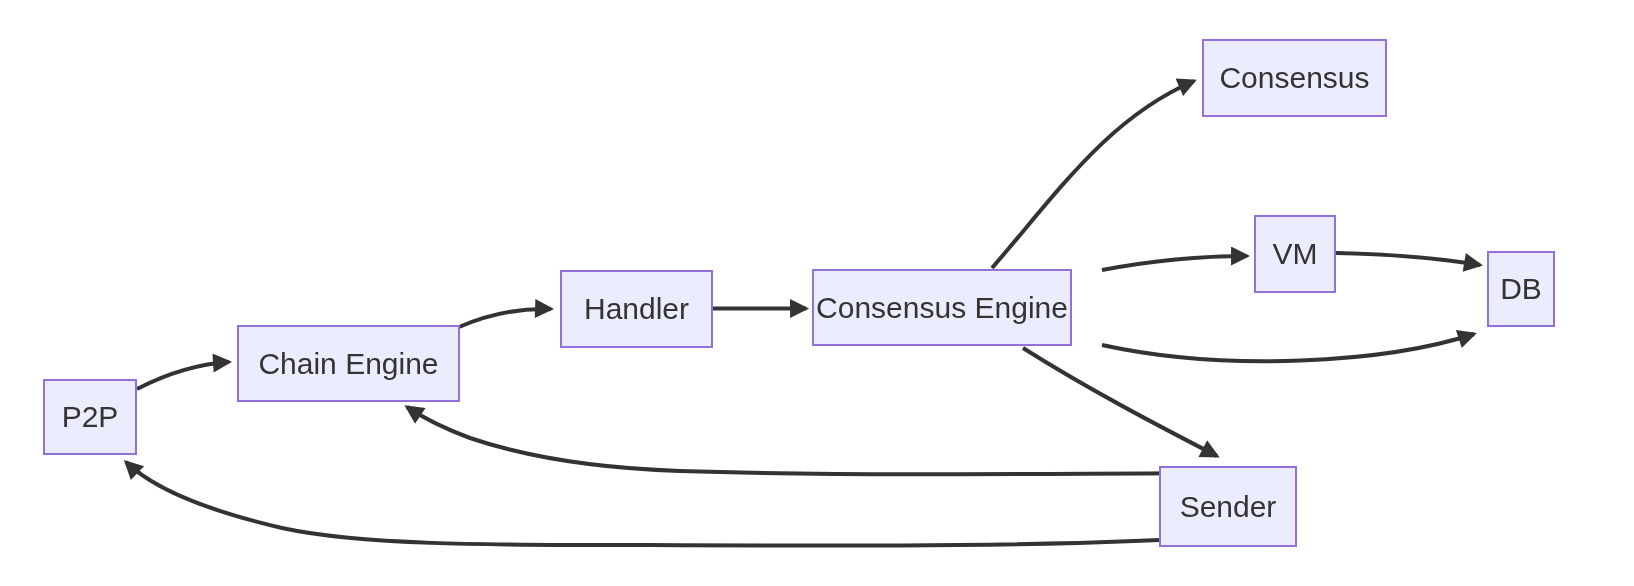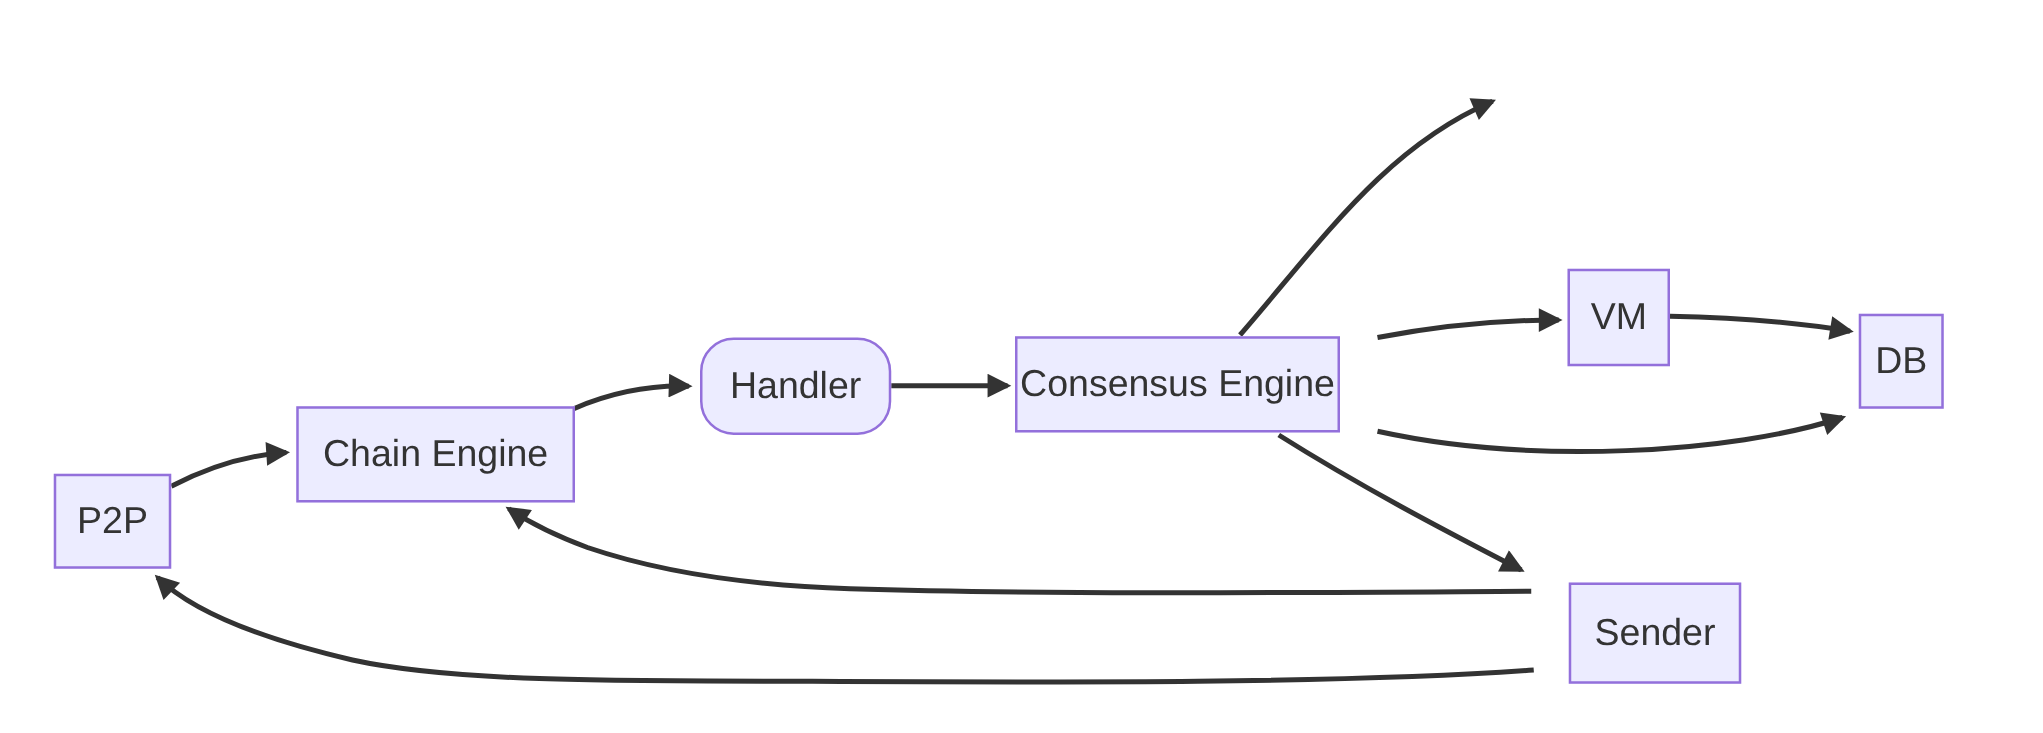--- a/index.html
+++ b/index.html
@@ -77,34 +77,37 @@
   </svg>
 
   <div class="node" style="left:43px; top:379px; width:94px; height:76px;">
     <span>P2P</span>
   </div>
 
   <div class="node" style="left:237px; top:325px; width:223px; height:77px;">
     <span>Chain Engine</span>
   </div>
 
-  <div class="node" style="left:560px; top:270px; width:153px; height:78px;border-radius:27px;">
+  <div class="node" style="left:560px; top:270px; width:153px; height:78px;">
     <span>Handler</span>
   </div>
 
   <div class="node" style="left:812px; top:269px; width:260px; height:77px;">
     <span>Consensus Engine</span>
   </div>
 
+  <div class="node" style="left:1202px; top:39px; width:185px; height:78px;">
+    <span>Consensus</span>
+  </div>
 
   <div class="node" style="left:1254px; top:215px; width:82px; height:78px;">
     <span>VM</span>
   </div>
 
   <div class="node" style="left:1487px; top:251px; width:68px; height:76px;">
     <span>DB</span>
   </div>
 
-  <div class="node" style="left:1255px; top:466px; width:138px; height:81px;">
+  <div class="node" style="left:1159px; top:466px; width:138px; height:81px;">
     <span>Sender</span>
   </div>
 
 </div>
 
 </body></html>

